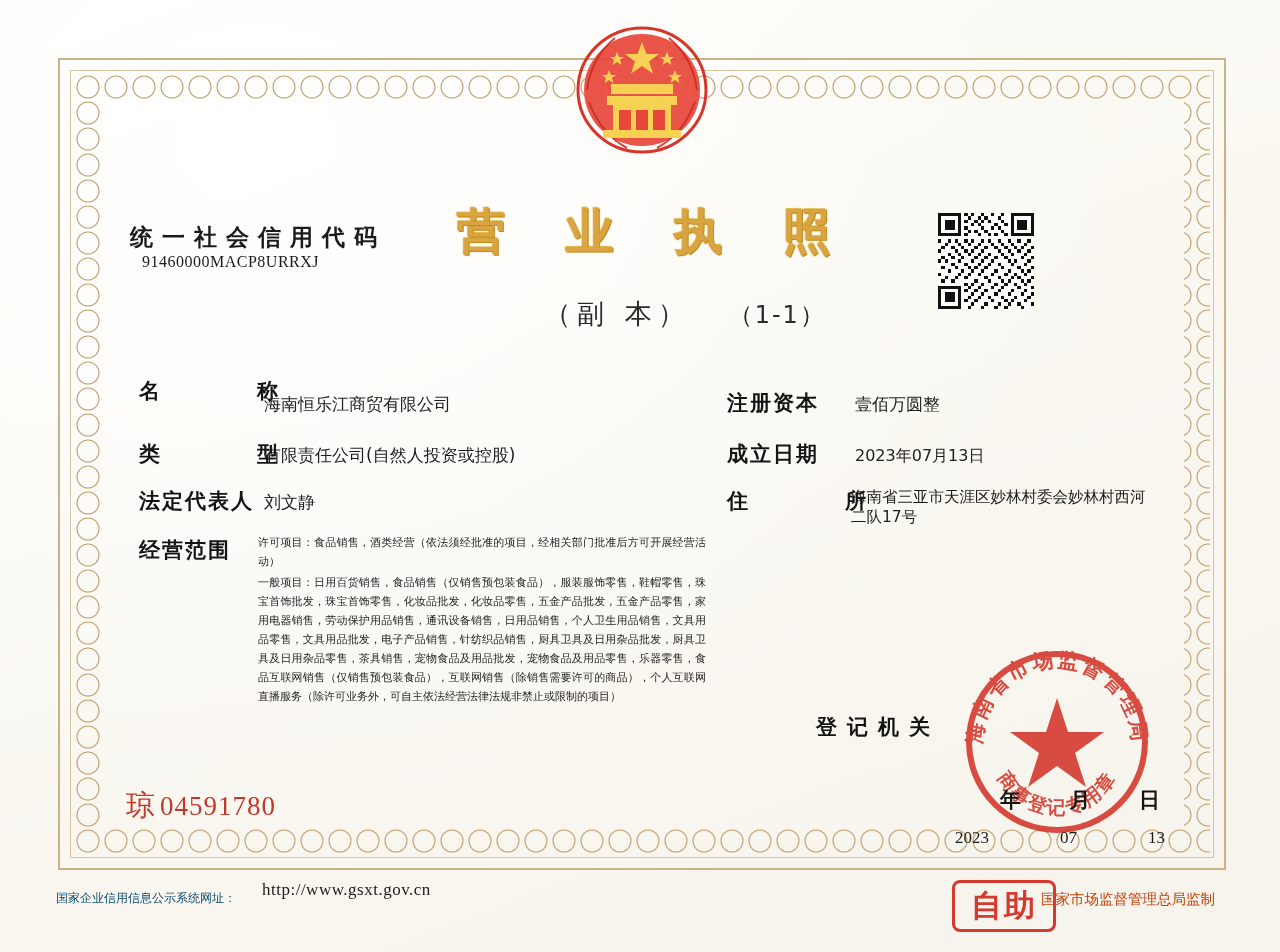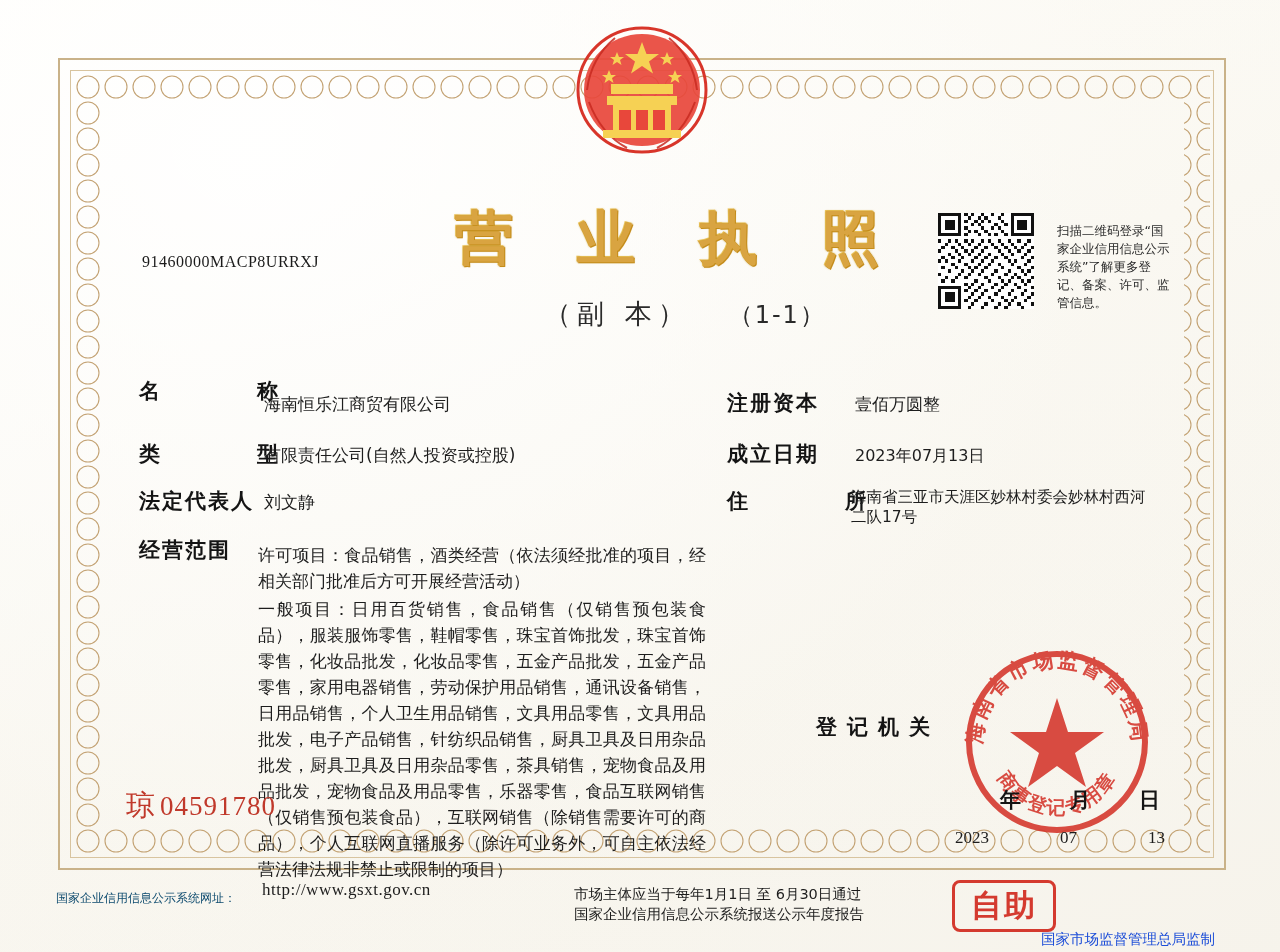--- a/index.html
+++ b/index.html
@@ -58,21 +58,21 @@
     left: 567px; top: 18px;
     width: 150px; height: 150px;
   }
 
   
   #title-main {
     position: absolute;
     left: 455px; top: 200px;
     width: 400px;
     text-align: center;
-    font-size: 58px;
+    font-size: 48px;
     letter-spacing: 22px;
     font-weight: bold;
     font-family: "DejaVu Serif", serif;
     color: #d9a441;
     text-shadow:
       0 0 2px #b8860b,
       1px 1px 0 #c98f22,
       -1px -1px 0 #f2cd6b;
     white-space: nowrap;
   }
@@ -146,26 +146,25 @@
   #val-type   { left: 264px; top: 444px; font-size: 17px; }
 
   #lbl-legal  { left: 139px; top: 487px; letter-spacing: 2px; }
   #val-legal  { left: 264px; top: 491px; font-size: 17px; }
 
   #lbl-scope  { left: 139px; top: 536px; letter-spacing: 2px; }
   #val-scope  {
     position: absolute;
     left: 258px; top: 533px;
     width: 448px;
-    font-size: 17px;
-    line-height: 26px;
+    font-size: 11px;
+    line-height: 19px;
     color: #1d1d1d;
     white-space: normal;
     text-align: justify;
-    margin-top: 9px;
   }
   #val-scope p { margin: 0 0 2px 0; }
 
   #lbl-capital { left: 727px; top: 389px; letter-spacing: 2px; }
   #val-capital { left: 855px; top: 393px; font-size: 17px; }
 
   #lbl-founded { left: 727px; top: 440px; letter-spacing: 2px; }
   #val-founded { left: 855px; top: 446px; font-size: 16px; }
 
   #lbl-address { left: 727px; top: 487px; letter-spacing: 38px; }
@@ -249,23 +248,22 @@
     left: 574px; top: 884px;
     font-size: 14.5px;
     line-height: 20px;
     color: #1d1d1d;
     white-space: nowrap;
   }
   #foot-right {
     position: absolute;
     left: 1041px; top: 890px;
     font-size: 14.5px;
-    color: #1d4ed8;
-    white-space: nowrap;
-    margin-top: 40px;
+    color: #c2410c;
+    white-space: nowrap;
   }
   #selfserve {
     position: absolute;
     left: 952px; top: 880px;
     width: 104px; height: 52px;
     border: 3px solid #d43a2f;
     border-radius: 8px;
     color: #d43a2f;
     font-size: 31px;
     font-weight: bold;
@@ -327,20 +325,21 @@
       <polygon fill="#f6d154" points="108,52 110,57 115,57 111,60 112.5,65 108,62 103.5,65 105,60 101,57 106,57"></polygon>
     </g>
   </svg>
 
   <div id="title-main" class="cn">营 业 执 照</div>
 
   <div id="title-sub" class="cn">
     <span class="pair">（副 本）</span><span class="idx">（1-1）</span>
   </div>
 
+  <div id="credit-label" class="cn">统一社会信用代码</div>
   <div id="credit-value">91460000MACP8URRXJ</div>
 
   <svg id="qr" viewBox="0 0 29 29" shape-rendering="crispEdges">
     <rect width="29" height="29" fill="#ffffff"></rect>
     <g fill="#111111">
       <rect x="0" y="0" width="7" height="1"></rect>
         <rect x="0" y="6" width="7" height="1"></rect>
       <rect x="0" y="0" width="1" height="7"></rect>
         <rect x="6" y="0" width="1" height="7"></rect>
       <rect x="2" y="2" width="3" height="3"></rect>
@@ -540,21 +539,20 @@
         <rect x="24" y="27" width="1" height="1"></rect>
         <rect x="28" y="27" width="1" height="1"></rect>
       <rect x="9" y="28" width="1" height="1"></rect>
         <rect x="13" y="28" width="1" height="1"></rect>
         <rect x="17" y="28" width="1" height="1"></rect>
         <rect x="20" y="28" width="1" height="1"></rect>
         <rect x="25" y="28" width="1" height="1"></rect>
     </g>
   </svg>
 
-  <div id="qr-note" class="cn">扫描二维码登录“国家企业信用信息公示系统”了解更多登记、备案、许可、监管信息。</div>
 
   <div class="label cn" id="lbl-name">名　称</div>
   <div class="value cn" id="val-name">海南恒乐江商贸有限公司</div>
 
   <div class="label cn" id="lbl-type">类　型</div>
   <div class="value cn" id="val-type">有限责任公司(自然人投资或控股)</div>
 
   <div class="label cn" id="lbl-legal">法定代表人</div>
   <div class="value cn" id="val-legal">刘文静</div>
 
@@ -603,19 +601,15 @@
     <span>13</span>
   </div>
 
   <div id="serial">
     <span class="prefix cn">琼</span><span>04591780</span>
   </div>
 
   <div id="gsxt">http://www.gsxt.gov.cn</div>
 
   <div id="foot-left" class="cn">国家企业信用信息公示系统网址：</div>
-  <div id="foot-center" class="cn">
-    <div>市场主体应当于每年1月1日 至 6月30日通过</div>
-    <div>国家企业信用信息公示系统报送公示年度报告</div>
-  </div>
   <div id="foot-right" class="cn">国家市场监督管理总局监制</div>
   <div id="selfserve" class="cn">自助</div>
 </div>
 
 </body></html>

